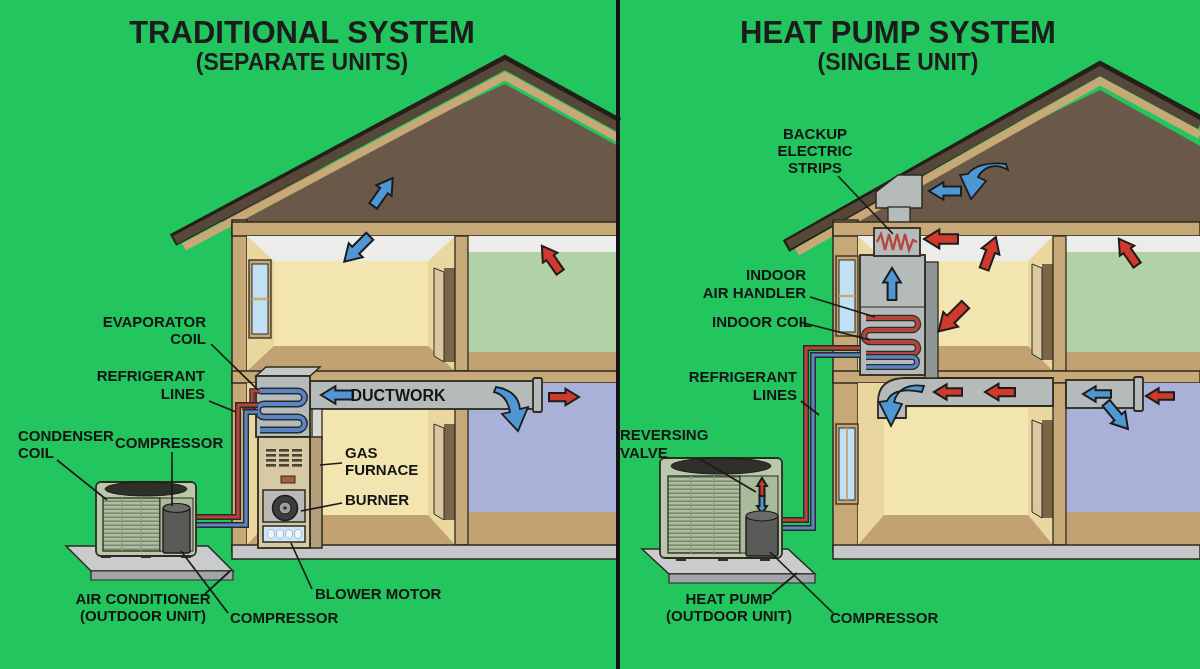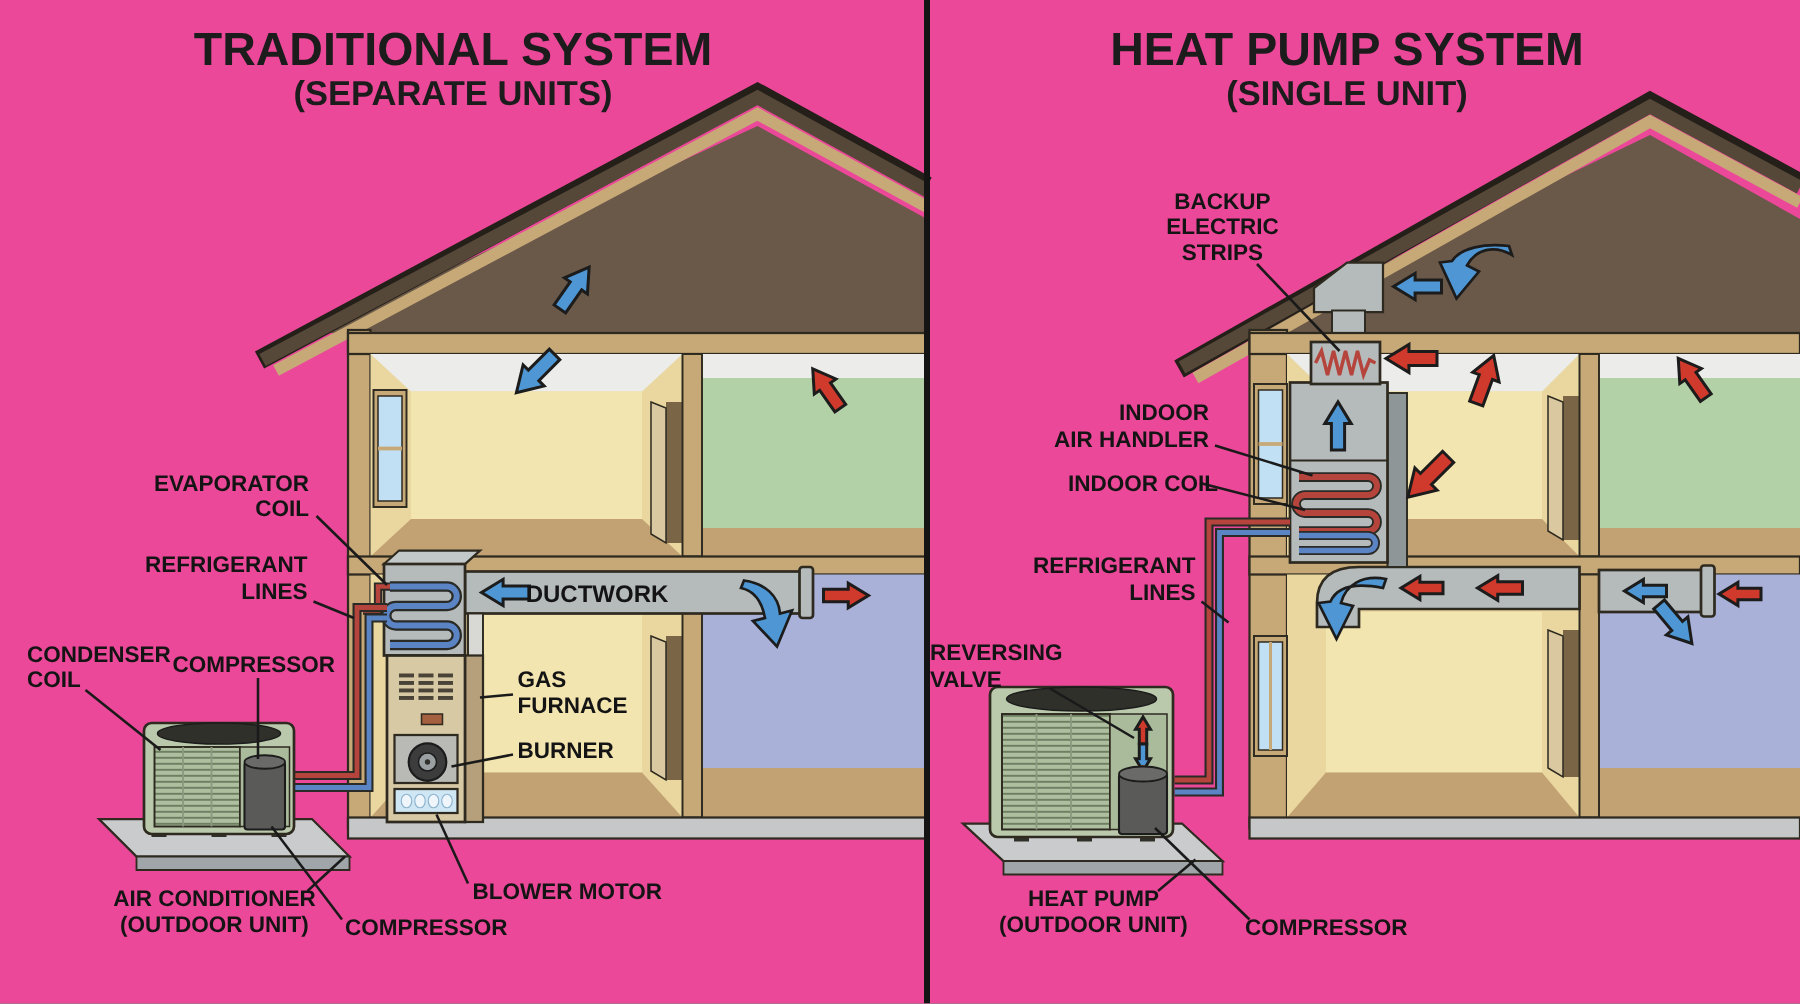--- a/index.html
+++ b/index.html
@@ -1,16 +1,16 @@
 <!DOCTYPE html>
 <html><head>
 <meta charset="utf-8">
 <style>
   html,body{margin:0;padding:0;background:#888;}
-  .canvas{position:relative;width:1200px;height:669px;background:#ec4899;overflow:hidden;
+  .canvas{position:relative;width:1200px;height:669px;background:#22c55e;overflow:hidden;
           font-family:"Liberation Sans",sans-serif;}
   svg{position:absolute;left:0;top:0;}
   .t-title{font:700 31px "Liberation Sans",sans-serif;fill:#1c1c1c;}
   .t-sub{font:700 23px "Liberation Sans",sans-serif;fill:#1c1c1c;}
   .t-lbl{font:700 15px "Liberation Sans",sans-serif;fill:#141414;}
   .t-duct{font:700 16px "Liberation Sans",sans-serif;fill:#141414;}
   .leader{stroke:#1a1a1a;stroke-width:1.7;}
 </style>
 </head>
 <body>

